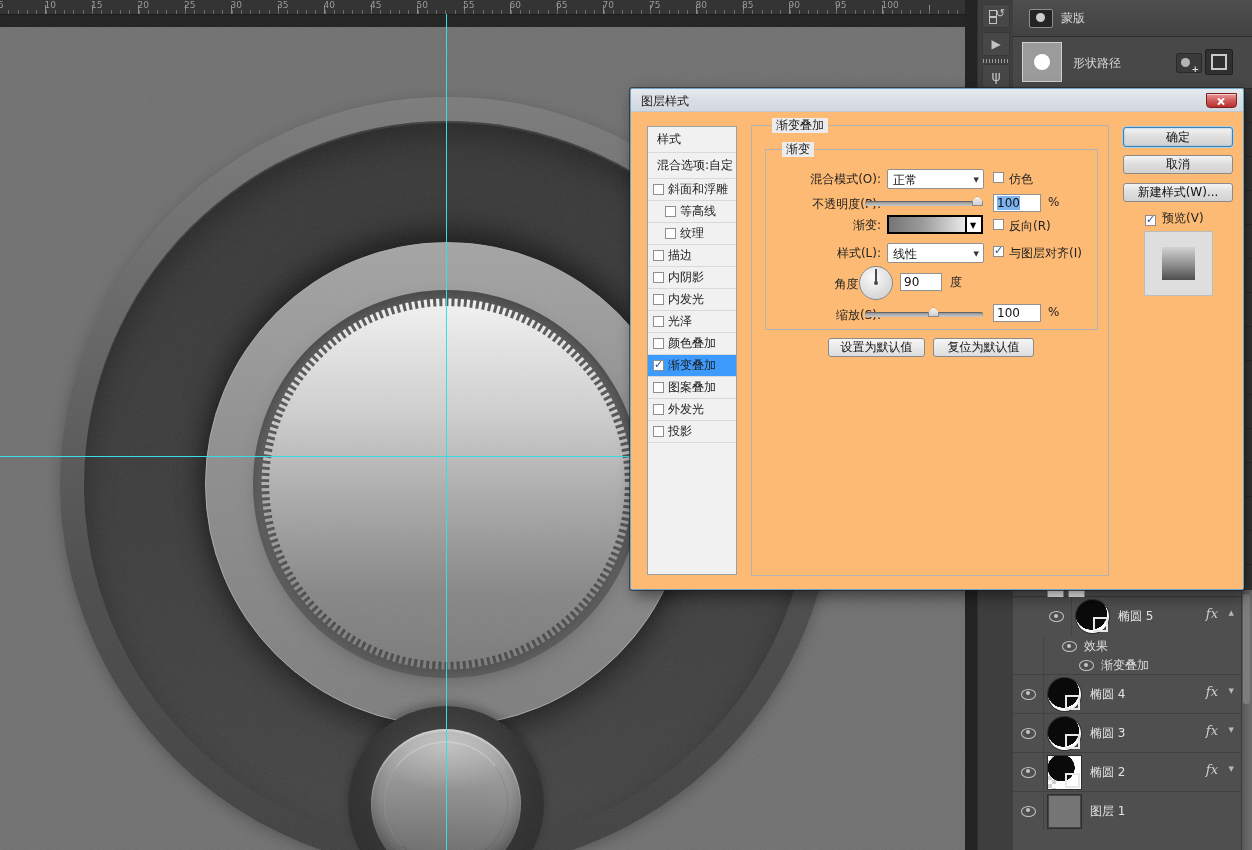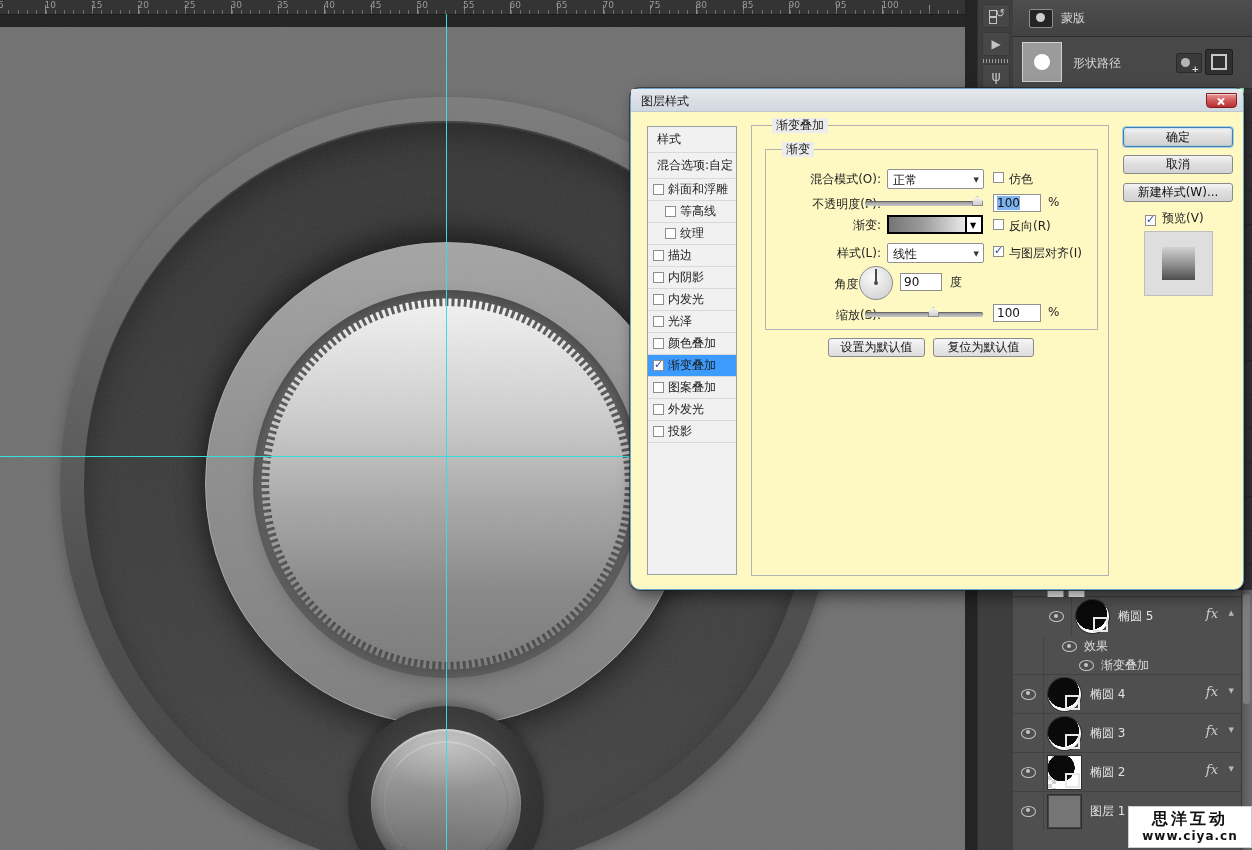--- a/index.html
+++ b/index.html
@@ -116,22 +116,22 @@
   .chev{position:absolute;right:8px;top:12px;font-size:7px;color:#b8b8b8;}
 
   
   #watermark{left:1128px;top:806px;width:124px;height:42px;background:#fff;z-index:20;text-align:center;
     border:1px solid #d0d0d0;box-sizing:border-box;}
   #wm1{font-size:16px;font-weight:bold;color:#111;letter-spacing:3px;line-height:20px;margin-top:2px;
     text-shadow:1px 1px 0 #fff;}
   #wm2{font-size:12px;font-weight:bold;color:#111;line-height:14px;letter-spacing:1px;}
 
   
-  #dialog{left:630px;top:88px;width:614px;height:502px;background:#fef9c3;z-index:10;
-    border:1px solid #6fa3c8;border-radius:10px;box-sizing:border-box;
+  #dialog{left:630px;top:88px;width:614px;height:502px;background:#fdba74;z-index:10;
+    border:1px solid #6fa3c8;border-radius:2px;box-sizing:border-box;
     box-shadow:0 0 0 1px rgba(20,30,40,.55), 4px 6px 16px rgba(0,0,0,.5);}
   #titlebar{position:absolute;left:0;top:0;width:100%;height:22px;
     background:linear-gradient(180deg,#e6eaee 0%,#dadfe5 50%,#d2d8df 100%);
     border-bottom:1px solid #bfc7cf;border-radius:2px 2px 0 0;}
   #dlg-title{position:absolute;left:10px;top:4px;font-size:12px;color:#1b1b1b;}
   #close-btn{position:absolute;right:6px;top:4px;width:31px;height:15px;border-radius:0 0 4px 4px;
     background:linear-gradient(180deg,#eb9d9d 0%,#d35f5f 45%,#b93030 100%);border:1px solid #7e1f1f;box-sizing:border-box;
     box-shadow:inset 0 1px 0 rgba(255,255,255,.5);}
   #close-btn i{position:absolute;left:13px;top:3px;width:1px;height:9px;}
   #close-btn i::before,#close-btn i::after{content:"";position:absolute;left:0;top:0;width:2px;height:9px;background:#fff;border-radius:1px;}
@@ -340,24 +340,20 @@
           </span>
           <span class="thumb rect"></span>
           <span class="lname">图层 1</span>
         </div>
       </div>
     <div id="layers-scroll">
         <i></i>
       </div>
   </div>
 
-  <div id="watermark" class="abs">
-    <div id="wm1">思洋互动</div>
-    <div id="wm2">www.ciya.cn</div>
-  </div>
 
   <div id="dialog" class="abs">
     <div id="titlebar">
       <span id="dlg-title">图层样式</span>
       <span id="close-btn">
           <i></i>
         </span>
     </div>
 
     <div id="style-list">

